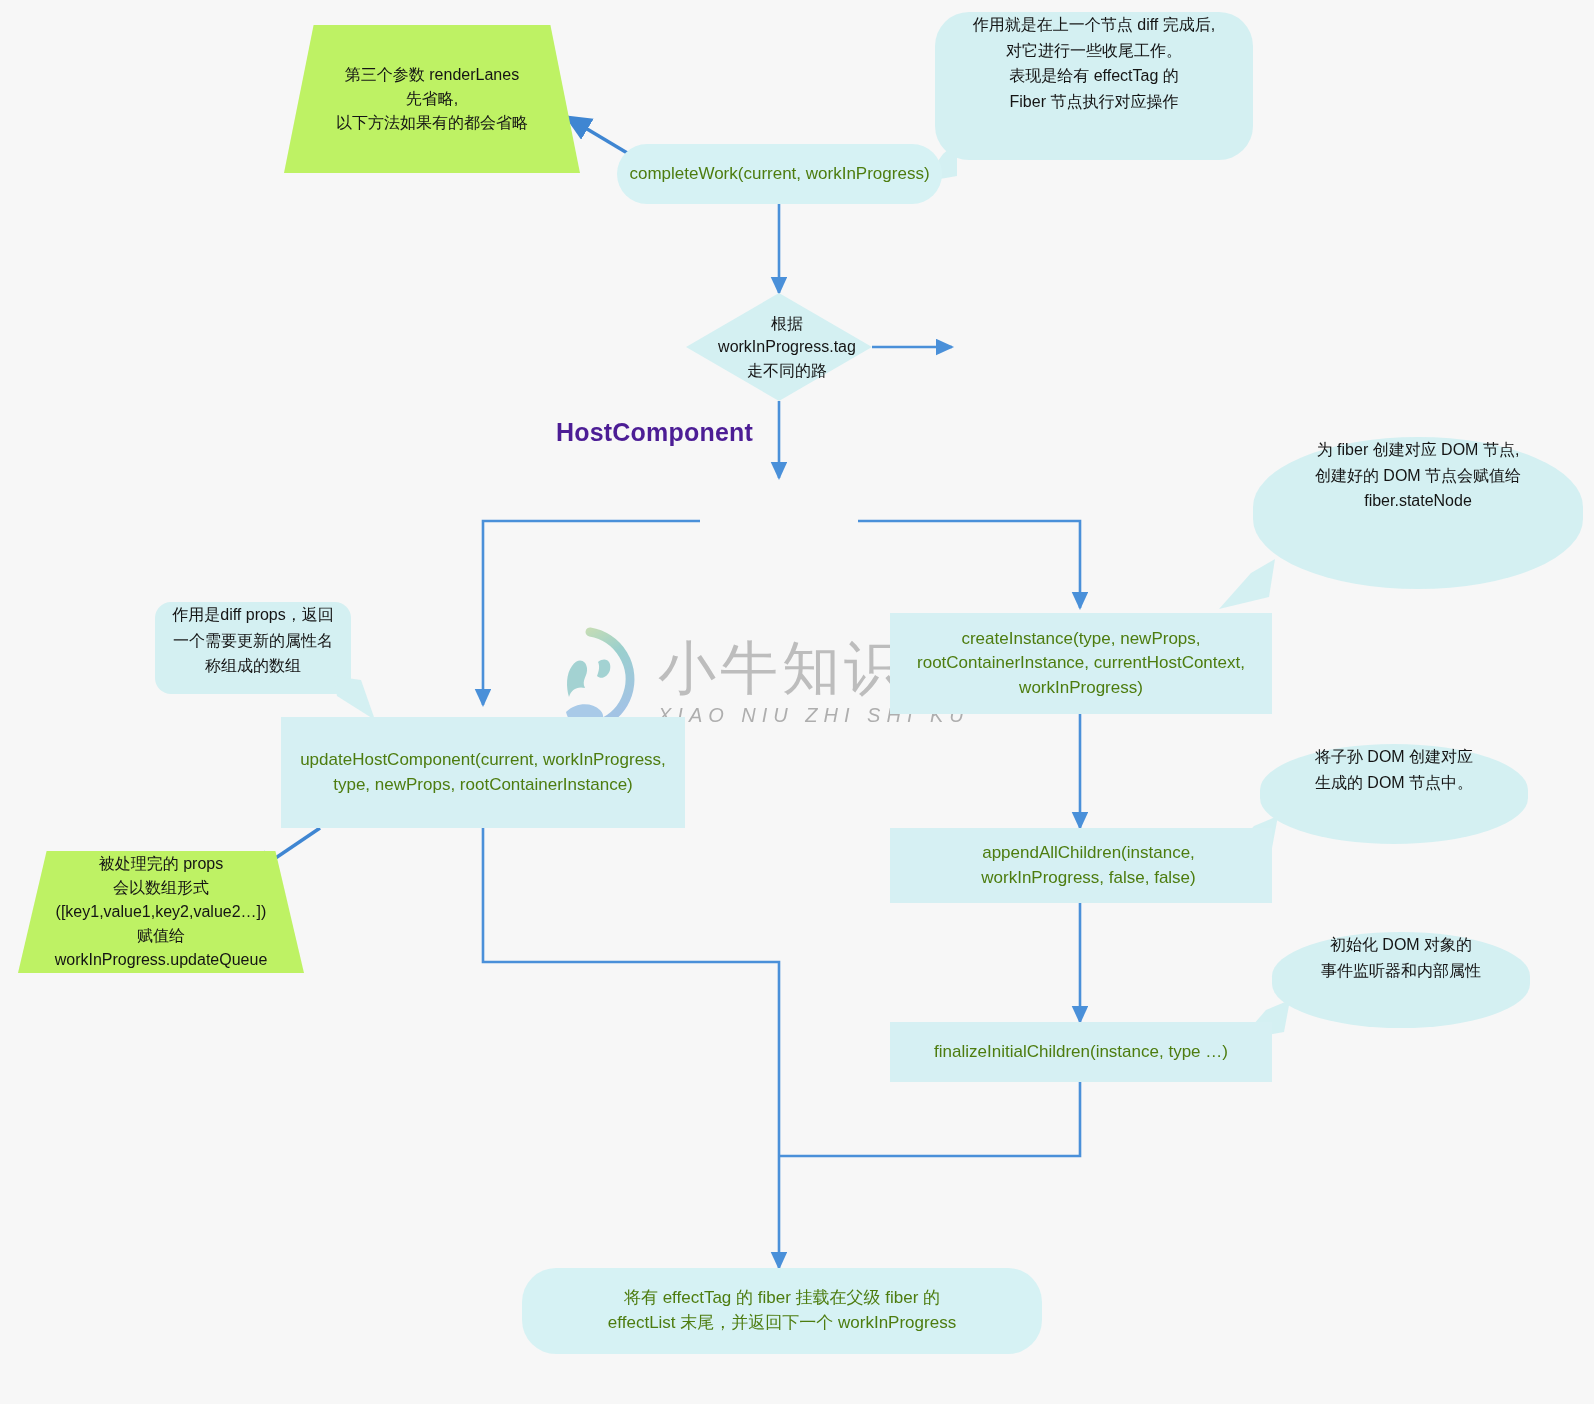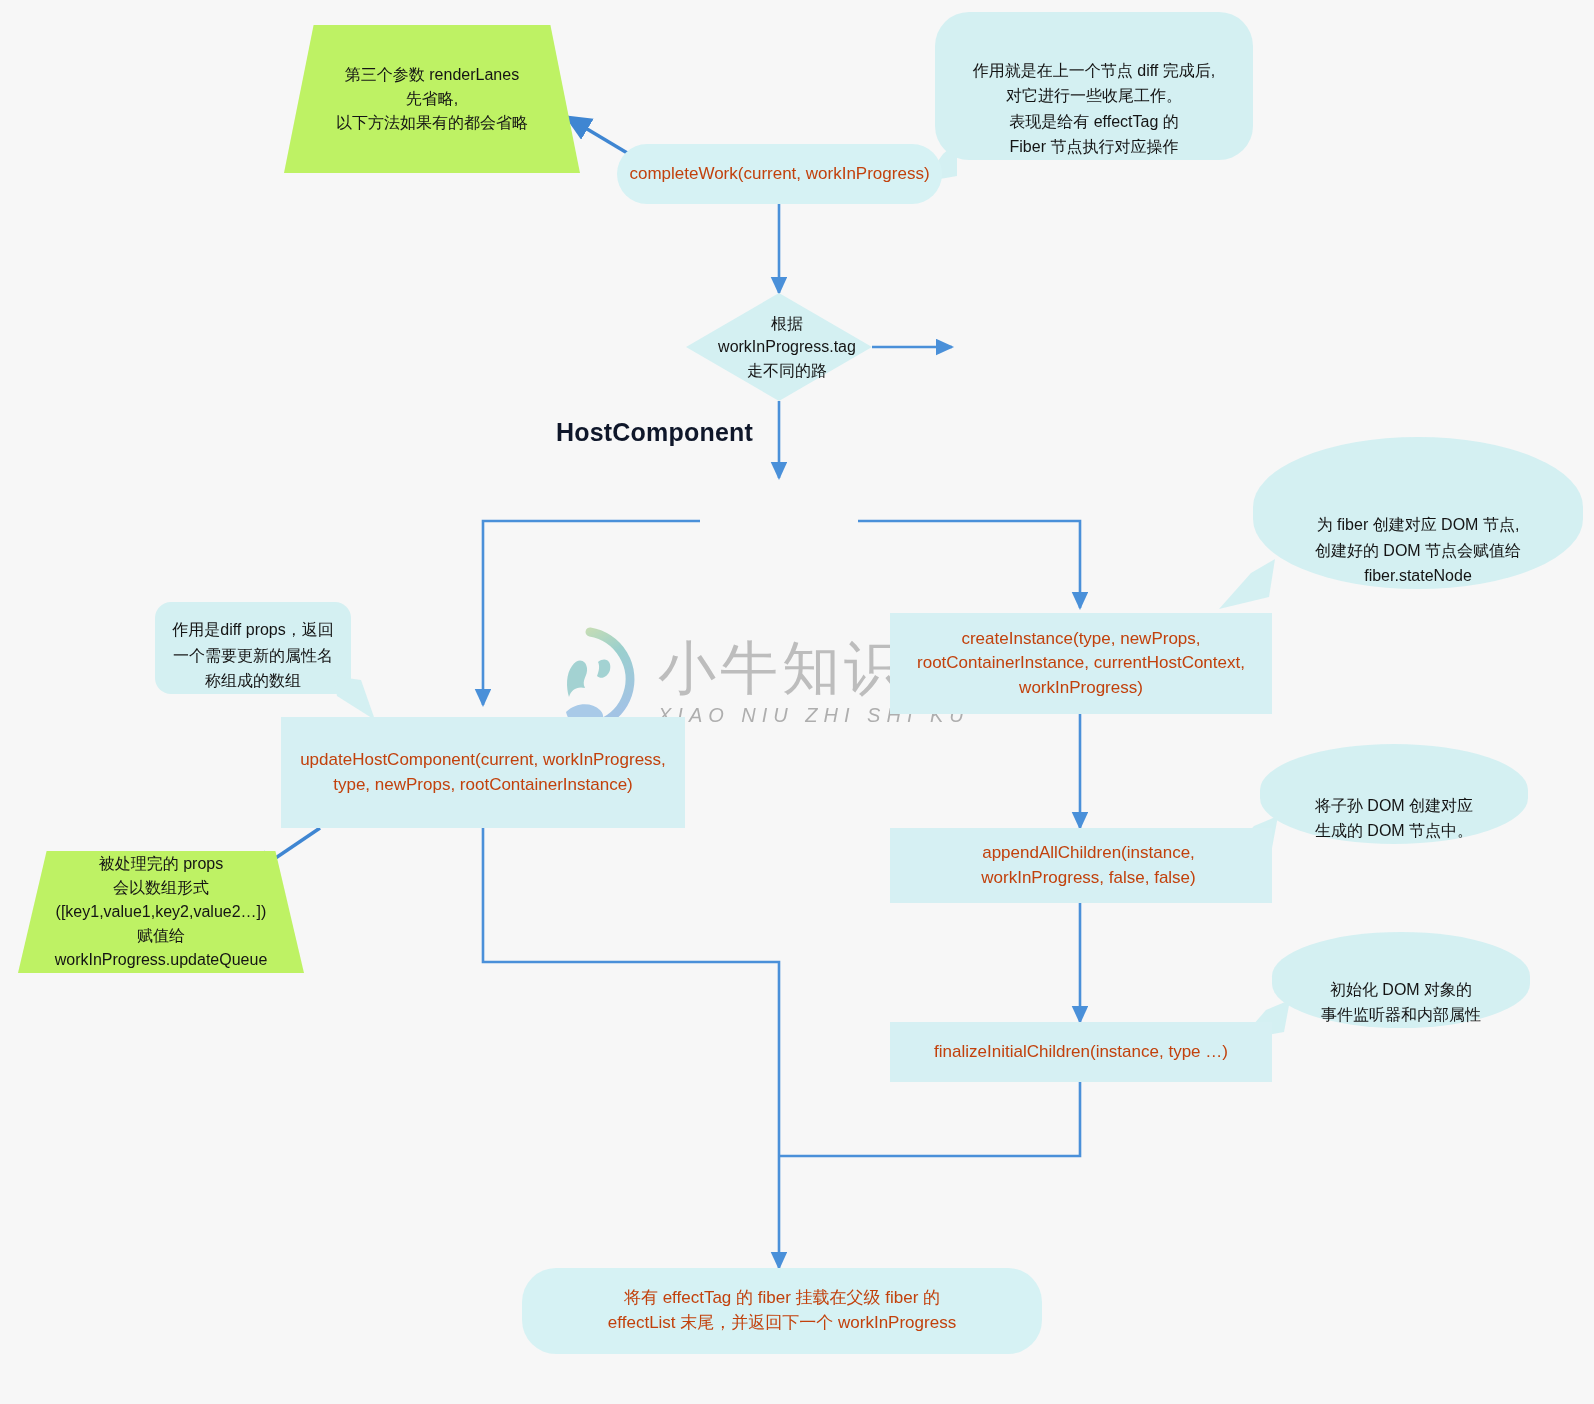--- a/index.html
+++ b/index.html
@@ -20,61 +20,61 @@
     display:flex;align-items:center;gap:14px;opacity:.55;
   }
   .wm-text{display:flex;flex-direction:column;line-height:1;}
   .wm-cn{font-size:58px;color:#8e8e8e;letter-spacing:4px;font-family:"DejaVu Sans",sans-serif;}
   .wm-py{font-size:20px;color:#737373;letter-spacing:6px;font-style:italic;margin-top:8px;}
 
   
   .node{
     position:absolute;z-index:3;
     background:#d4f0f2;
-    color:#c2410c;
+    color:#4d7c0f;
     display:flex;align-items:center;justify-content:center;
     text-align:center;
     box-sizing:border-box;
     font-size:17px;line-height:1.45;
   }
   .node.rect{background:#d6f0f3;}
   .node.round-lg{border-radius:34px;background:#d6f2f4;}
 
   
   .trapz{
     position:absolute;z-index:3;color:#141414;
     display:flex;align-items:center;justify-content:center;text-align:center;
     background:#bef264;font-size:16px;line-height:1.5;
     clip-path:polygon(10% 0,90% 0,100% 100%,0 100%);
   }
 
   
   .bubble{
     position:absolute;z-index:3;color:#141414;
     background:#d4f0f2;
-    display:flex;align-items:flex-end;justify-content:center;text-align:center;
+    display:flex;align-items:flex-start;justify-content:center;text-align:center;
     font-size:16px;line-height:1.6;
     border-radius:50%/46%;
   }
 
   
   .diamond{
     position:absolute;z-index:3;
     display:flex;align-items:center;justify-content:center;text-align:center;
     font-size:16px;line-height:1.45;color:#141414;
   }
   .diamond .dshape{
     position:absolute;inset:0;background:#d4f0f2;
     clip-path:polygon(50% 0,100% 50%,50% 100%,0 50%);
   }
   .diamond .dlabel{position:relative;z-index:1;padding:0 6px;}
 
   .hc-label{
     position:absolute;z-index:4;
-    color:#0f172a;font-weight:bold;font-size:25px;
+    color:#4c1d95;font-weight:bold;font-size:25px;
     letter-spacing:.2px;
   }
 </style>
 </head>
 <body>
 
 <div id="stage">
 
   <svg id="wires" viewBox="0 0 1594 1404">
     <defs>

